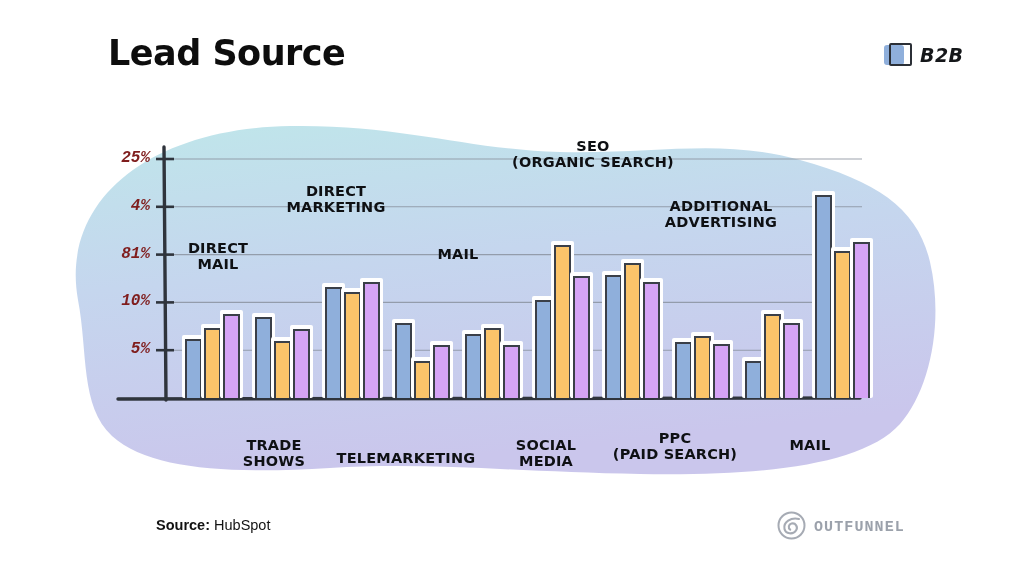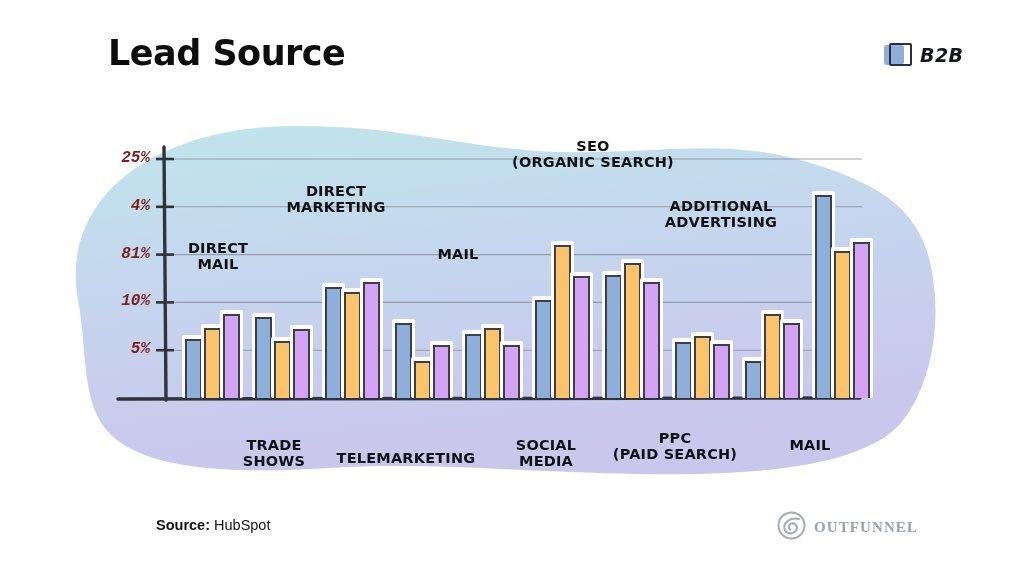--- a/index.html
+++ b/index.html
@@ -76,21 +76,21 @@
   
   .source{
     position:absolute;left:112px;top:517px;font-size:14.5px;color:#121212;z-index:8;
   }
   .source b{font-weight:bold;margin-left:44px;}
   .brand{
     position:absolute;left:777px;top:511px;display:flex;align-items:center;z-index:8;
   }
   .brand-name{
     font-size:15px;font-weight:bold;letter-spacing:1.1px;color:#9ba1ab;
-    font-family:Liberation Serif, serif;margin-left:8px;text-align:center;
+    font-family:Liberation Mono, monospace;margin-left:8px;text-align:center;
   }
 </style>
 </head>
 <body>
 
 <div id="stage">
 
   <div class="blob-layer">
     <svg width="1024" height="576" viewBox="0 0 1024 576">
       <defs>

